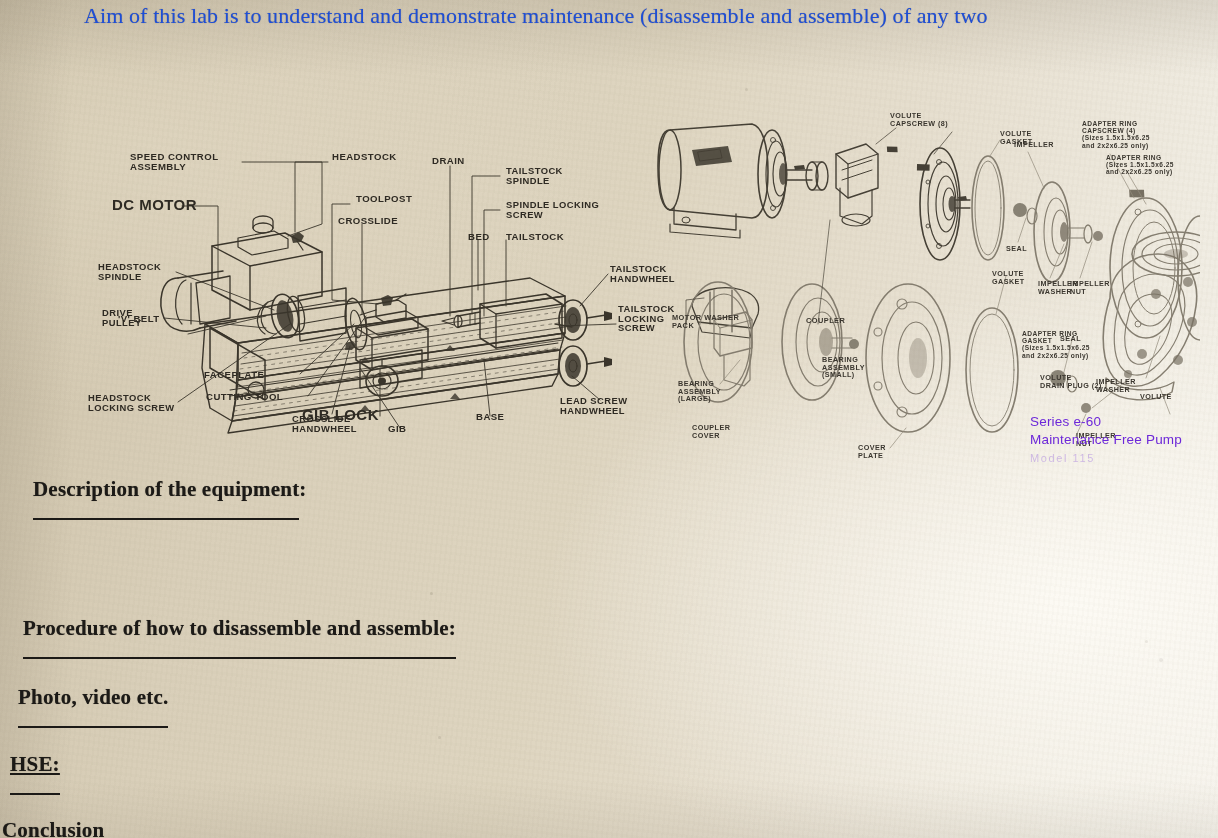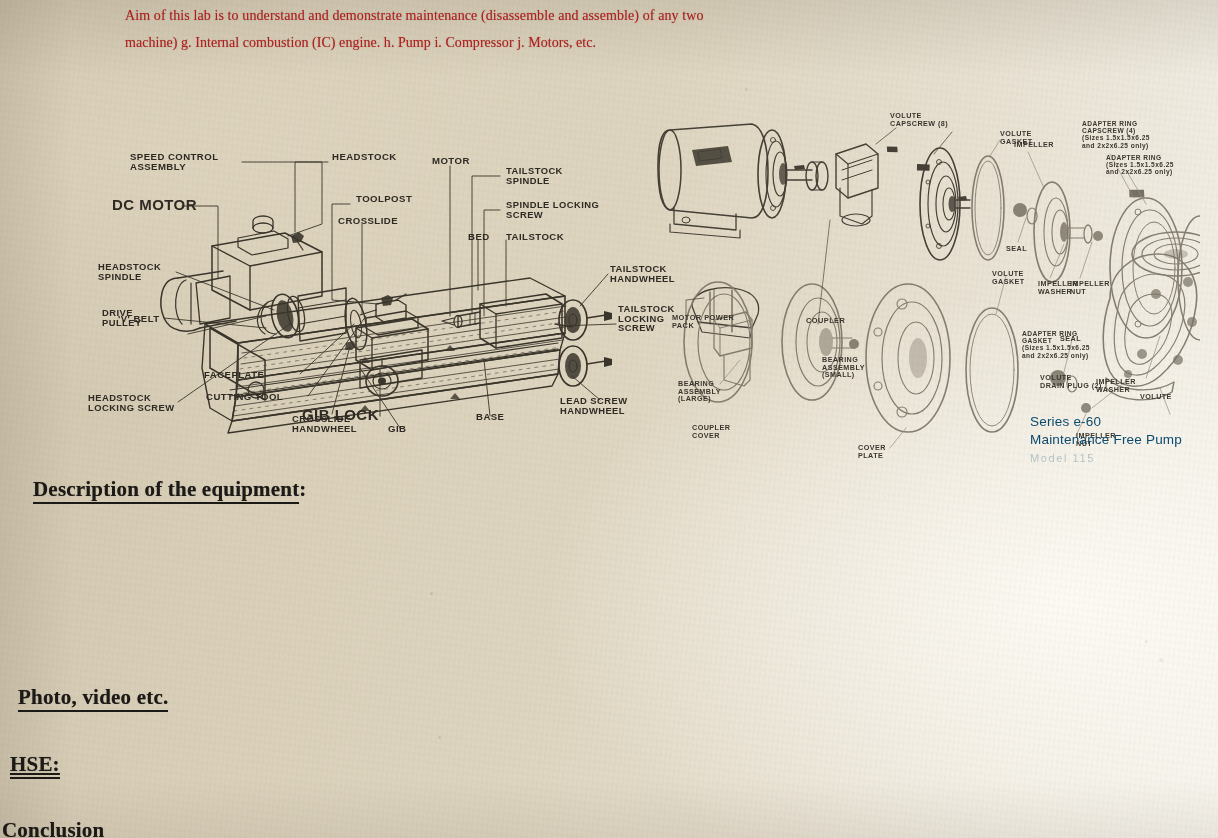--- a/index.html
+++ b/index.html
@@ -28,39 +28,38 @@
     background:
       linear-gradient(to bottom, rgba(120,110,92,.16) 0%, rgba(120,110,92,0) 9%),
       linear-gradient(to top, rgba(120,110,92,.10) 0%, rgba(120,110,92,0) 7%),
       linear-gradient(to right, rgba(110,100,82,.14) 0%, rgba(110,100,82,0) 6%);
   }
   #content{position:absolute;inset:0;}
 
   
   #intro{
     position:absolute;left:84px;top:2px;width:1072px;
-    font-size:14px;line-height:27px;color:#b91c1c;
+    font-size:22px;line-height:27px;color:#1d4ed8;
     text-shadow:0 0 1px rgba(70,62,48,.45);
     letter-spacing:.1px;
-    margin-left:41px;
   }
   #intro .ln{display:block;white-space:nowrap;}
   #intro .ln:nth-child(2){letter-spacing:.05px;}
 
   
   .heading{
     position:absolute;
     font-family:"Liberation Serif",serif;
     font-weight:bold;font-size:21px;color:#1c1a17;
     white-space:nowrap;letter-spacing:.2px;
     text-shadow:0 0 .7px rgba(40,36,28,.6);
   }
   .heading .u{
     border-bottom:2.4px solid #1c1a17;
-    padding-bottom:1px;
+    padding-bottom:17px;
   }
   .heading .tail{border-bottom:none;}
 
   
   .lbl{
     position:absolute;
     font-family:"Liberation Sans",sans-serif;
     font-weight:bold;color:#2e2a23;
     letter-spacing:.45px;line-height:9.5px;
     white-space:pre-line;
@@ -73,39 +72,38 @@
   .lead{fill:none;stroke:#3a352b;stroke-width:.9;}
   .leadp{fill:none;stroke:#8d8576;stroke-width:.7;}
 
   #lathe{position:absolute;left:60px;top:128px;width:640px;height:340px;}
   #pump{position:absolute;left:640px;top:92px;width:560px;height:380px;opacity:.93;}
 
   
   #pump-caption{
     position:absolute;left:1030px;top:413px;
     font-family:"Liberation Sans",sans-serif;
-    font-size:13.5px;line-height:18px;color:#0c4a6e;
+    font-size:13.5px;line-height:18px;color:#6d28d9;
     letter-spacing:.2px;
   }
   #pump-caption .faint{opacity:.28;font-size:11px;letter-spacing:1.6px;}
 
   .spot{position:absolute;border-radius:50%;background:rgba(90,82,64,.30);}
 </style>
 </head>
 <body>
 
 <div id="paper"></div>
 <div id="grain"></div>
 <div id="shade"></div>
 
 <div id="content">
 
   <div id="intro">
     <span class="ln">Aim of this lab is to understand and demonstrate maintenance (disassemble and assemble) of any two</span>
-    <span class="ln">machine) g. Internal combustion (IC) engine. h. Pump i. Compressor j. Motors, etc.</span>
   </div>
 
   <div id="lathe">
     <svg width="640" height="340" viewBox="0 0 640 340">
       <g stroke-linecap="round" stroke-linejoin="round">
 
         <path class="ink" stroke-width="1.5" d="M150 200 L150 240 L205 272 L205 232 Z"></path>
         <path class="ink" stroke-width="1.5" d="M205 232 L470 185 L470 150 L205 197 Z" opacity="0"></path>
 
         <path class="ink" stroke-width="1.4" d="M145 196 L470 150 L505 168 L178 215 Z"></path>
@@ -288,21 +286,21 @@
     <div class="lbl" style="left:232px;top:286px;font-size:9.4px;">CROSSLIDE
 HANDWHEEL</div>
 
     <div class="lbl" style="left:222px;top:282px;font-size:15px;margin-left:20px;">GIB LOCK</div>
     <div class="lbl" style="left:328px;top:296px;font-size:9.6px;">GIB</div>
     <div class="lbl" style="left:416px;top:284px;font-size:9.6px;">BASE</div>
     <div class="lbl" style="left:272px;top:24px;font-size:9.6px;">HEADSTOCK</div>
     <div class="lbl" style="left:296px;top:66px;font-size:9.6px;">TOOLPOST</div>
     <div class="lbl" style="left:278px;top:88px;font-size:9.6px;">CROSSLIDE</div>
     <div class="lbl" style="left:408px;top:104px;font-size:9.6px;">BED</div>
-    <div class="lbl" style="left:372px;top:28px;font-size:9.6px;">MOTOR</div>
+    <div class="lbl" style="left:372px;top:28px;font-size:9.6px;">DRAIN</div>
     <div class="lbl" style="left:446px;top:38px;font-size:9.4px;">TAILSTOCK
 SPINDLE</div>
     <div class="lbl" style="left:446px;top:72px;font-size:9.4px;">SPINDLE LOCKING
 SCREW</div>
     <div class="lbl" style="left:446px;top:104px;font-size:9.6px;">TAILSTOCK</div>
     <div class="lbl" style="left:550px;top:136px;font-size:9.4px;">TAILSTOCK
 HANDWHEEL</div>
     <div class="lbl" style="left:558px;top:176px;font-size:9.4px;">TAILSTOCK
 LOCKING
 SCREW</div>
@@ -461,21 +459,21 @@
           <path class="leadp" d="M266 336 L250 356"></path>
           <path class="leadp" d="M356 222 L366 184"></path>
           <path class="leadp" d="M424 280 L432 248"></path>
           <path class="leadp" d="M446 322 L436 344"></path>
           <path class="leadp" d="M490 286 L452 316"></path>
           <path class="leadp" d="M520 296 L530 322"></path>
         </g>
       </g>
     </svg>
 
-    <div class="lbl" style="left:32px;top:222px;font-size:7.4px;line-height:8px;">MOTOR POWER
+    <div class="lbl" style="left:32px;top:222px;font-size:7.4px;line-height:8px;">MOTOR WASHER
 PACK</div>
     <div class="lbl" style="left:166px;top:224px;font-size:7.4px;">COUPLER</div>
     <div class="lbl" style="left:182px;top:264px;font-size:7.2px;line-height:7.6px;">BEARING
 ASSEMBLY
 (SMALL)</div>
     <div class="lbl" style="left:52px;top:332px;font-size:7.2px;line-height:7.6px;">COUPLER
 COVER</div>
     <div class="lbl" style="left:250px;top:20px;font-size:7.2px;line-height:7.6px;">VOLUTE
 CAPSCREW (8)</div>
     <div class="lbl" style="left:360px;top:38px;font-size:7.2px;line-height:7.6px;">VOLUTE
@@ -518,20 +516,23 @@
     <div>Series e-60</div>
     <div>Maintenance Free Pump</div>
     <div class="faint">Model 115</div>
   </div>
 
   <div class="heading" style="left:33px;top:477px;">
     <span class="u">Description of the equipment</span><span class="tail">:</span>
   </div>
 
 
+  <div class="heading" style="left:23px;top:616px;">
+    <span class="u">Procedure of how to disassemble and assemble:</span><span class="tail"></span>
+  </div>
 
   <div class="heading" style="left:18px;top:685px;">
     <span class="u">Photo, video etc.</span><span class="tail"></span>
   </div>
 
   <div class="heading" style="left:10px;top:752px;text-decoration:underline;">
     <span class="u">HSE:</span><span class="tail"></span>
   </div>
 
   <div class="heading" style="left:2px;top:818px;">

